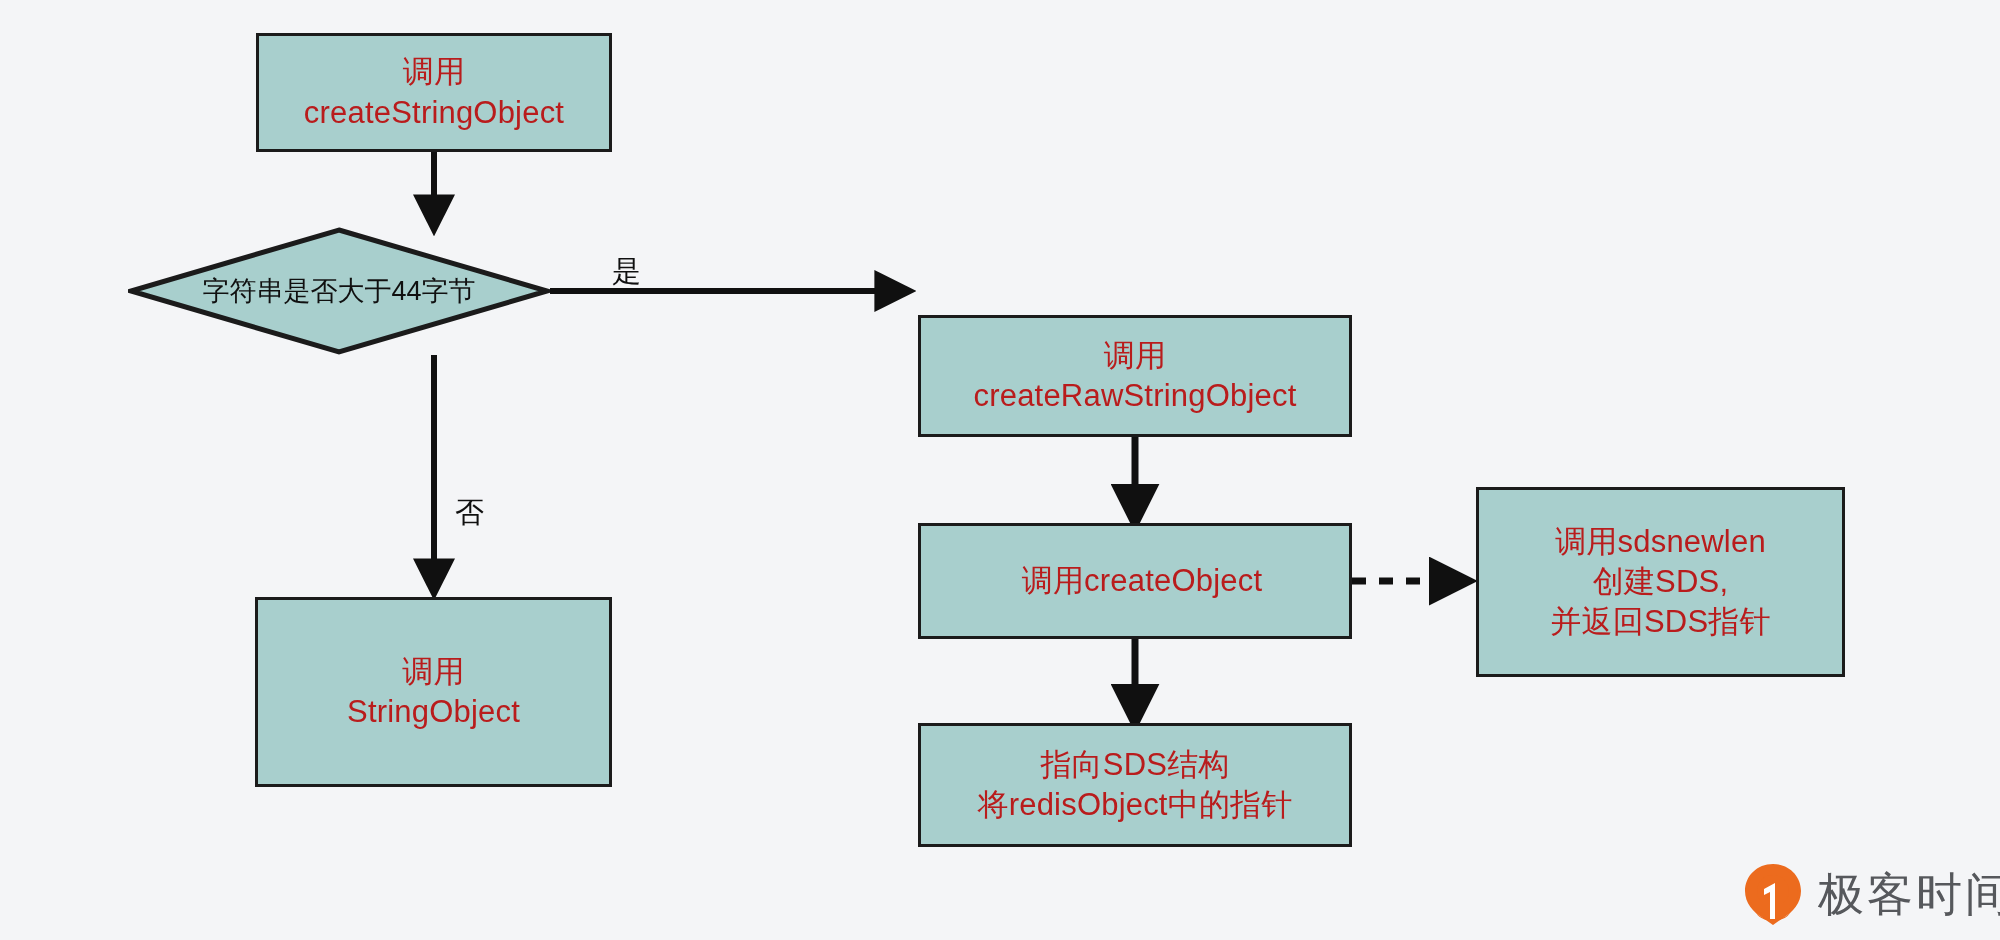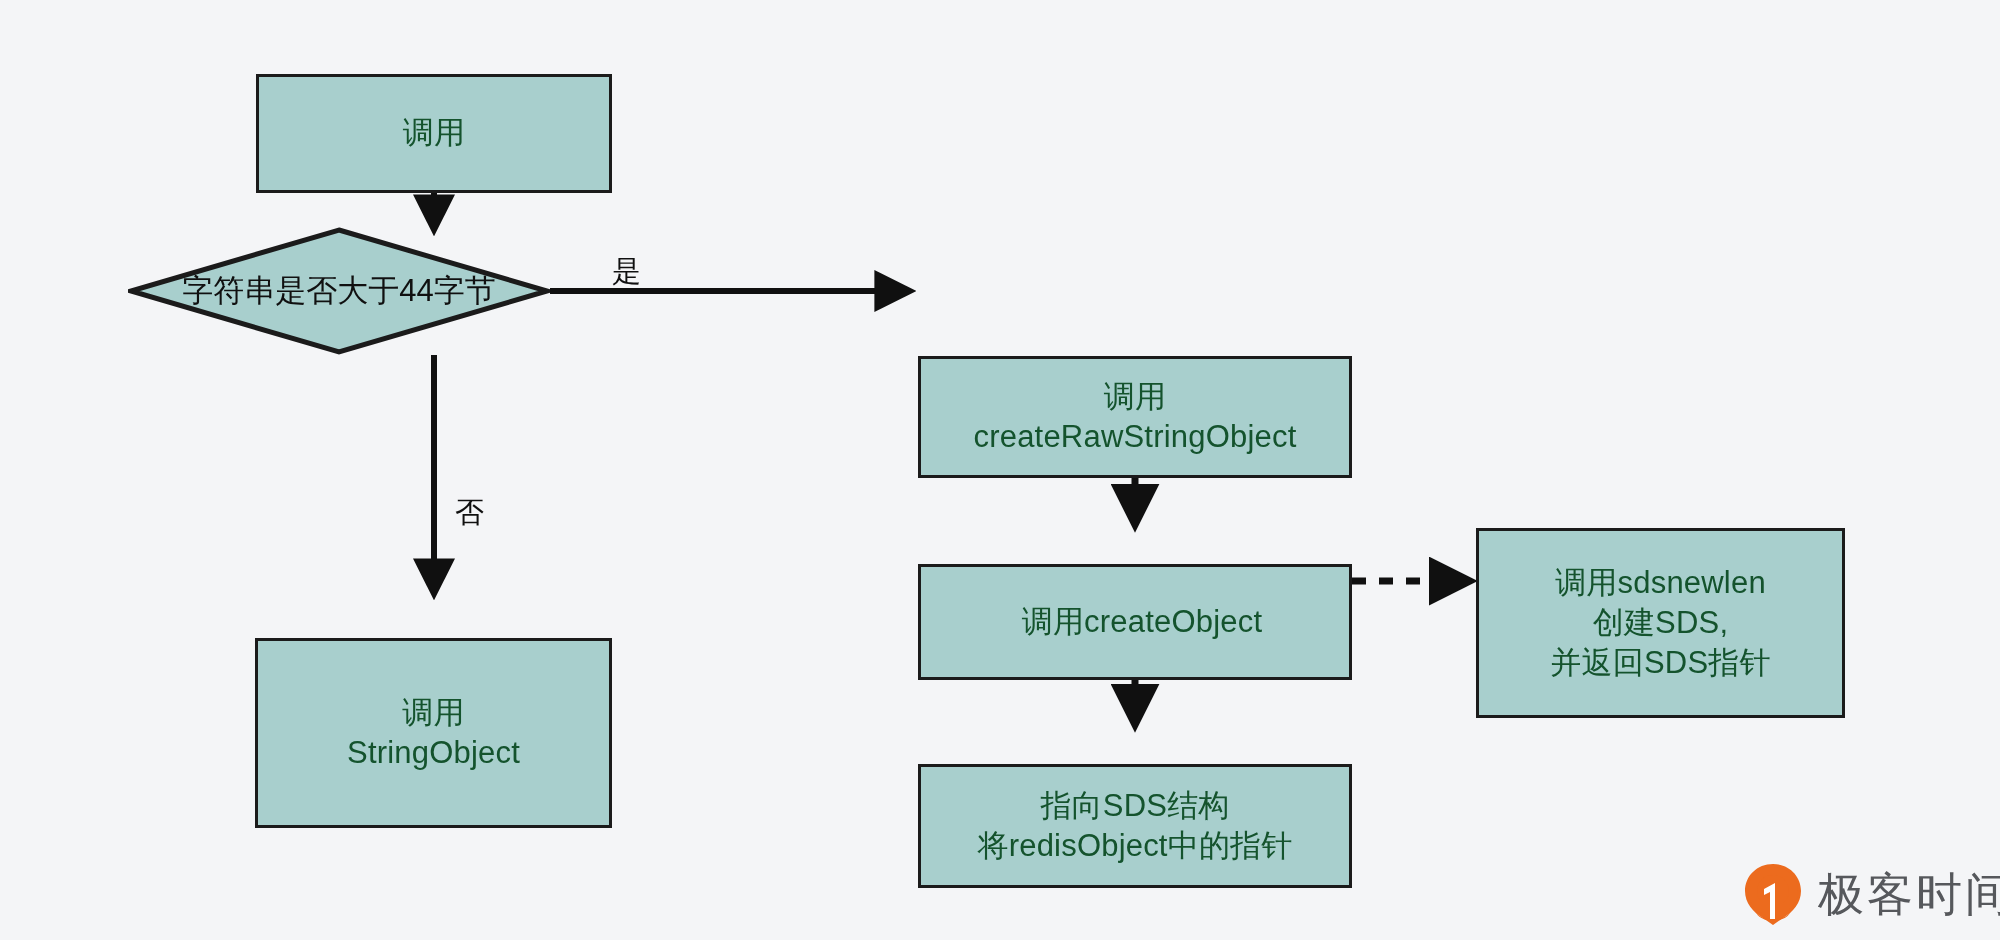--- a/index.html
+++ b/index.html
@@ -20,44 +20,43 @@
   }
   .node {
     position: absolute;
     box-sizing: border-box;
     background: #a8cfcd;
     border: 3px solid #1b1b1b;
     display: flex;
     flex-direction: column;
     align-items: center;
     justify-content: center;
-    color: #14532d;
+    color: #b91c1c;
     font-size: 31px;
     line-height: 1.30;
     text-align: center;
     letter-spacing: 0.2px;
     white-space: nowrap;
-    margin-top: 41px;
   }
   .node .ln { display: block; }
 
   .diamond-wrap {
     position: absolute;
   }
   .diamond-wrap svg { display: block; }
   .diamond-label {
     position: absolute;
     left: 0;
     top: 0;
     width: 100%;
     height: 100%;
     display: flex;
     align-items: center;
     justify-content: center;
-    font-size: 31px;
+    font-size: 27px;
     color: #101010;
     white-space: nowrap;
   }
 
   .edge-layer {
     position: absolute;
     left: 0; top: 0;
     width: 2000px;
     height: 940px;
     pointer-events: none;
@@ -125,20 +124,21 @@
       <line x1="1352" y1="581" x2="1468" y2="581" stroke="#101010" stroke-width="7" stroke-dasharray="14 13" marker-end="url(#arrowhead-dash)"></line>
     </g>
 
     <g>
       <line x1="1135" y1="639" x2="1135" y2="723" stroke="#101010" stroke-width="7" marker-end="url(#arrowhead)"></line>
     </g>
   </svg>
 
   <div class="node" style="left:256px; top:33px; width:356px; height:119px;">
     <span class="ln">调用</span>
+    <span class="ln">createStringObject</span>
   </div>
 
   <div class="diamond-wrap" style="left:128px; top:227px; width:422px; height:128px;">
     <svg width="422" height="128" viewBox="0 0 422 128">
       <polygon points="211,3 419,64 211,125 3,64" fill="#a8cfcd" stroke="#1b1b1b" stroke-width="5" stroke-linejoin="miter"></polygon>
     </svg>
     <div class="diamond-label">字符串是否大于44字节</div>
   </div>
 
   <div class="edge-label" style="left:612px; top:252px;">是</div>

